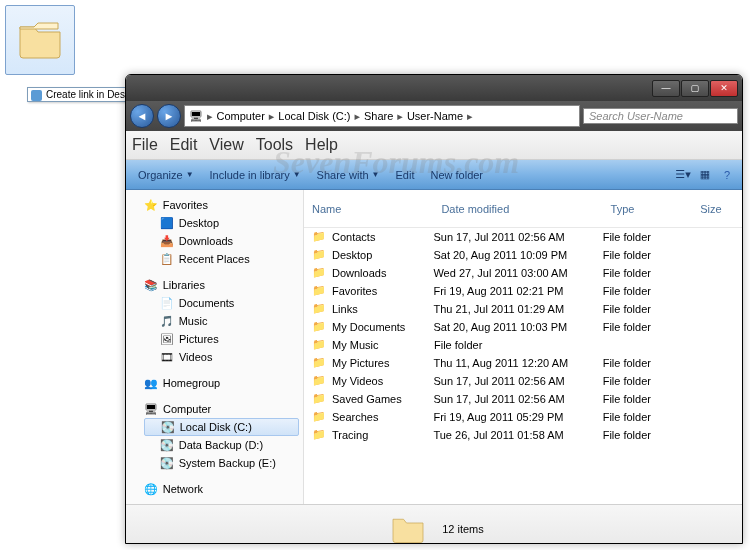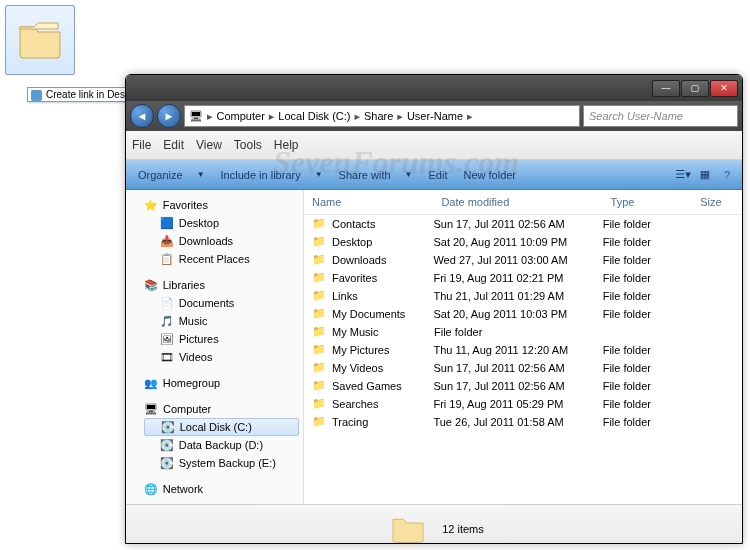--- a/index.html
+++ b/index.html
@@ -80,39 +80,39 @@
     color:#fff;
   }
   .bc {
     flex:1; height:22px; background:#fff; border:1px solid #888;
     display:flex;align-items:center;padding:0 4px;gap:2px;
     font-size:11px;
   }
   .bc span{color:#000}
   .bc .sep{color:#555;padding:0 2px}
   .searchbox {
-    width:155px;height:22px;border:1px solid #888;background:#fff;
+    width:155px;height:16px;border:1px solid #888;background:#fff;
     padding:0 5px;color:#888;font-style:italic;
     display:flex;align-items:center;
   }
   .menubar {
     height:20px;background:linear-gradient(#f6f6f6,#e8e8e8);
     border-bottom:1px solid #d0d0d0;
     display:flex;align-items:center;padding:14px 6px;gap:12px;
-    font-size:12px;
+    font-size:16px;
   }
   .menubar span{color:#333}
   .toolbar {
     height:30px;
     background:linear-gradient(#a7cdf0,#7eb4e6 50%,#5c9bd6);
     display:flex;align-items:center;padding:0 6px;gap:4px;
     border-bottom:1px solid #4a7fb5;
     color:#1a3a6a;
   }
-  .tbtn{padding:3px 6px;display:flex;align-items:center;gap:14px}
+  .tbtn{padding:3px 6px;display:flex;align-items:center;gap:3px}
   .tbtn .dd{font-size:8px}
   .toolbar .spacer{flex:1}
   .toolbar .ico{width:18px;height:18px;display:flex;align-items:center;justify-content:center;border:1px solid transparent}
   .body { display:flex; height:calc(100% - 26px - 30px - 20px - 30px - 48px); }
   .nav {
     width:178px; border-right:1px solid #e0e0e0;
     background:#fafafa; padding:6px 0; overflow:auto;font-size:11px;
   }
   .nav-group{padding-left:14px;margin-bottom:8px}
   .nav-head, .nav-item{
@@ -120,21 +120,21 @@
     padding:0 4px;white-space:nowrap;
   }
   .nav-item{padding-left:20px}
   .nav-item.sel{
     background:linear-gradient(#e8f1fc,#d0e3f8);
     border:1px solid #a7c7ee;border-radius:2px;
     margin:0 4px;padding-left:16px;
   }
   .content { flex:1; background:#fff; overflow:auto; }
   .cols {
-    display:flex;height:25px;align-items:center;
+    display:flex;height:38px;align-items:center;
     border-bottom:1px solid #e8e8e8;
     background:#fff;color:#4a709a;font-size:11px;
   }
   .cols div{padding:0 8px}
   .c-name{width:130px;padding-left:8px}
   .c-date{width:170px}
   .c-type{width:90px}
   .c-size{width:50px}
   .row{display:flex;height:18px;align-items:center;font-size:11px}
   .row .c-name{display:flex;align-items:center;gap:4px}

